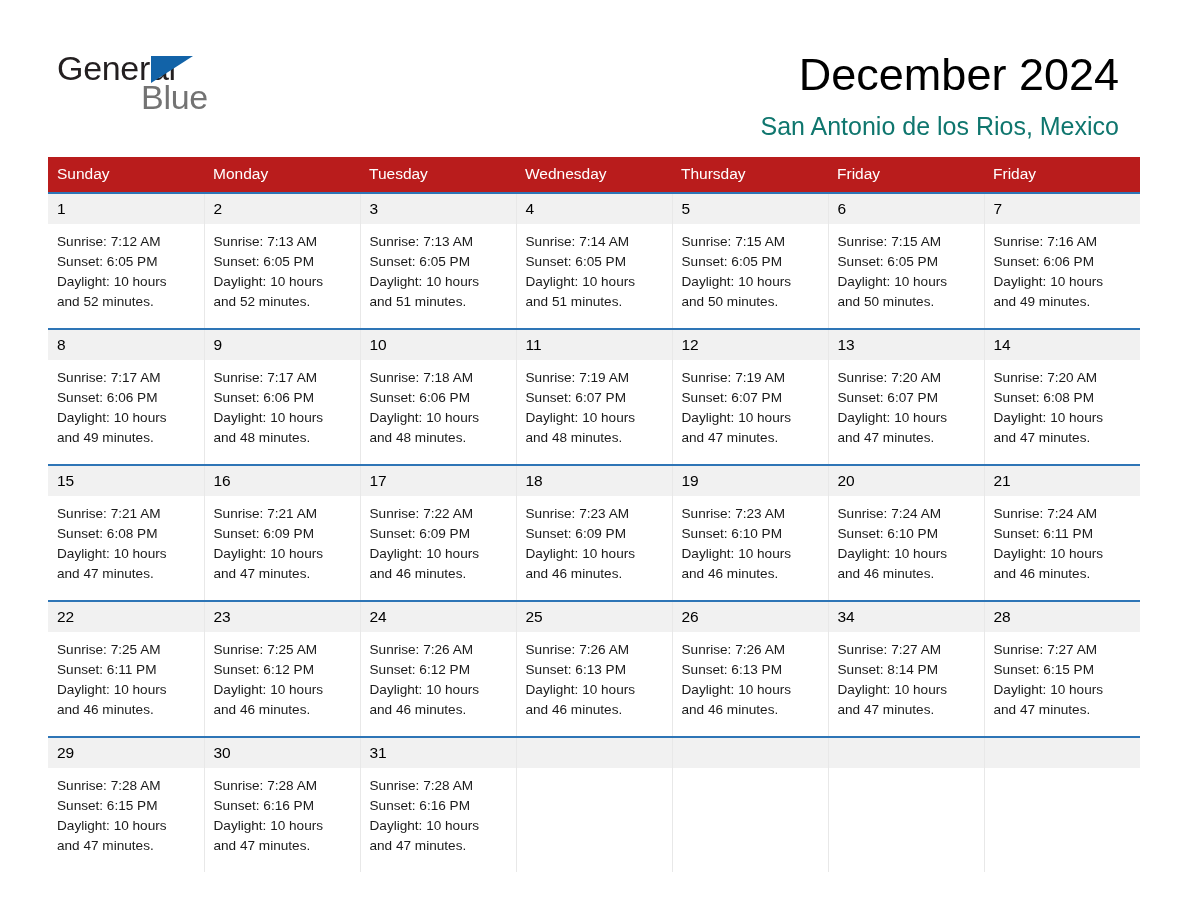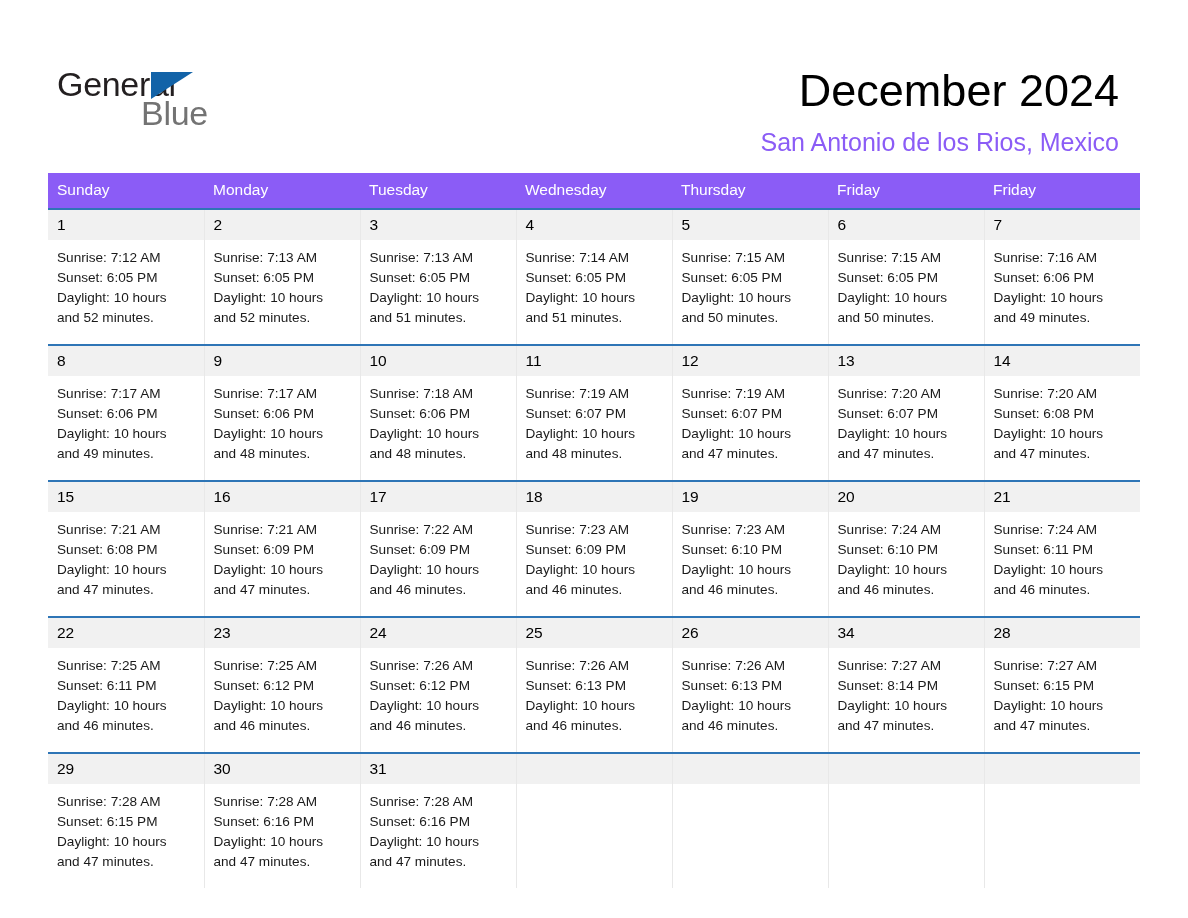--- a/index.html
+++ b/index.html
@@ -18,21 +18,20 @@
     position: relative;
     width: 1188px;
     height: 918px;
     box-sizing: border-box;
   }
 
   
   .top {
     position: relative;
     height: 118px;
-    margin-top: 16px;
   }
   .logo {
     position: absolute;
     left: 57px;
     top: 50px;
     width: 320px;
     height: 70px;
   }
   .logo-line1 {
     position: absolute;
@@ -77,38 +76,38 @@
     font-size: 45px;
     font-weight: 400;
     color: #000;
     line-height: 54px;
     white-space: nowrap;
   }
   .cal-sub {
     margin-top: 10px;
     font-size: 25px;
     font-weight: 400;
-    color: #8b5cf6;
+    color: #0f766e;
     line-height: 28px;
     white-space: nowrap;
   }
 
   
   .cal {
     position: absolute;
     left: 48px;
     top: 157px;
     width: 1092px;
     border-collapse: collapse;
     table-layout: fixed;
   }
   .cal col { width: 156px; }
 
   thead th {
-    background: #8b5cf6;
+    background: #b91c1c;
     color: #ffffff;
     font-size: 15.5px;
     font-weight: 400;
     text-align: left;
     padding: 8px 0 9px 9px;
     line-height: 18px;
     border: none;
   }
 
   tbody tr.weekrow > td {

